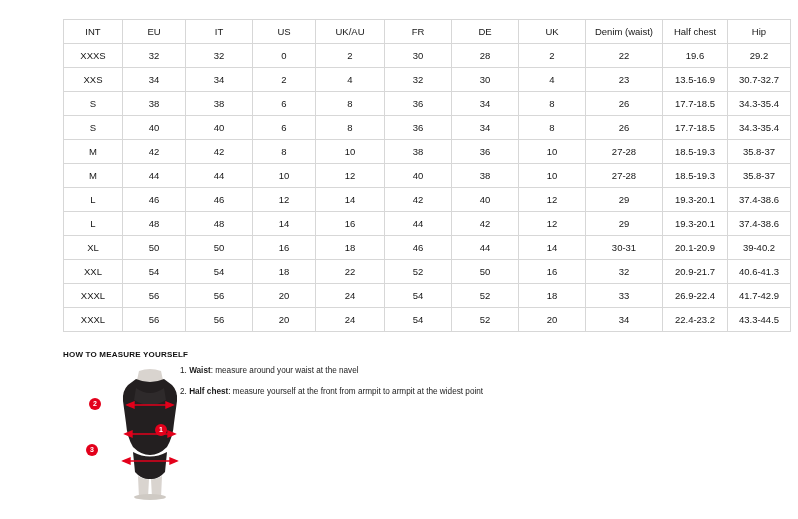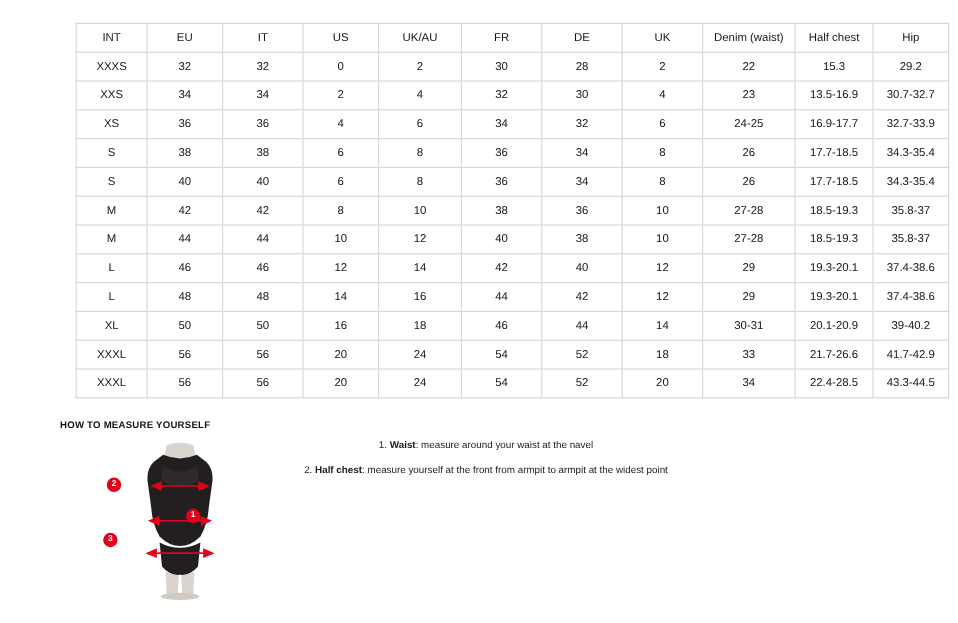--- a/index.html
+++ b/index.html
@@ -44,21 +44,21 @@
     padding: 0 2px;
     white-space: nowrap;
   }
   table.size-table thead th {
     font-weight: normal;
   }
 
   
   .howto-title {
     position: absolute;
-    left: 50px;
+    left: 63px;
     top: 350px;
     font-size: 8px;
     font-weight: bold;
     letter-spacing: .2px;
     color: #111;
   }
   .figure {
     position: absolute;
     left: 95px;
     top: 368px;
@@ -69,21 +69,20 @@
     position: absolute;
     left: 180px;
     top: 366px;
     width: 450px;
   }
   .instructions p {
     margin: 0 0 11px 0;
     font-size: 8.2px;
     line-height: 1.2;
     color: #1b1b1b;
-    text-align: center;
   }
   .instructions .num { }
   .instructions b { font-weight: bold; }
 
   .badge {
     position: absolute;
     width: 12px;
     height: 12px;
     border-radius: 50%;
     background: #e3001b;
@@ -123,48 +122,35 @@
         <tr>
           <td>XXXS</td>
           <td>32</td>
           <td>32</td>
           <td>0</td>
           <td>2</td>
           <td>30</td>
           <td>28</td>
           <td>2</td>
           <td>22</td>
-          <td>15.3</td>
+          <td>19.6</td>
           <td>29.2</td>
         </tr>
         <tr>
           <td>XXS</td>
           <td>34</td>
           <td>34</td>
           <td>2</td>
           <td>4</td>
           <td>32</td>
           <td>30</td>
           <td>4</td>
           <td>23</td>
           <td>13.5-16.9</td>
           <td>30.7-32.7</td>
-        </tr>
-        <tr>
-          <td>XS</td>
-          <td>36</td>
-          <td>36</td>
-          <td>4</td>
-          <td>6</td>
-          <td>34</td>
-          <td>32</td>
-          <td>6</td>
-          <td>24-25</td>
-          <td>16.9-17.7</td>
-          <td>32.7-33.9</td>
         </tr>
         <tr>
           <td>S</td>
           <td>38</td>
           <td>38</td>
           <td>6</td>
           <td>8</td>
           <td>36</td>
           <td>34</td>
           <td>8</td>
@@ -244,43 +230,56 @@
           <td>16</td>
           <td>18</td>
           <td>46</td>
           <td>44</td>
           <td>14</td>
           <td>30-31</td>
           <td>20.1-20.9</td>
           <td>39-40.2</td>
         </tr>
         <tr>
+          <td>XXL</td>
+          <td>54</td>
+          <td>54</td>
+          <td>18</td>
+          <td>22</td>
+          <td>52</td>
+          <td>50</td>
+          <td>16</td>
+          <td>32</td>
+          <td>20.9-21.7</td>
+          <td>40.6-41.3</td>
+        </tr>
+        <tr>
           <td>XXXL</td>
           <td>56</td>
           <td>56</td>
           <td>20</td>
           <td>24</td>
           <td>54</td>
           <td>52</td>
           <td>18</td>
           <td>33</td>
-          <td>21.7-26.6</td>
+          <td>26.9-22.4</td>
           <td>41.7-42.9</td>
         </tr>
         <tr>
           <td>XXXL</td>
           <td>56</td>
           <td>56</td>
           <td>20</td>
           <td>24</td>
           <td>54</td>
           <td>52</td>
           <td>20</td>
           <td>34</td>
-          <td>22.4-28.5</td>
+          <td>22.4-23.2</td>
           <td>43.3-44.5</td>
         </tr>
       </tbody>
     </table>
   </div>
 
   <div class="howto-title">HOW TO MEASURE YOURSELF</div>
 
   <div class="figure">
     <svg width="110" height="132" viewBox="0 0 110 132" xmlns="http://www.w3.org/2000/svg">

